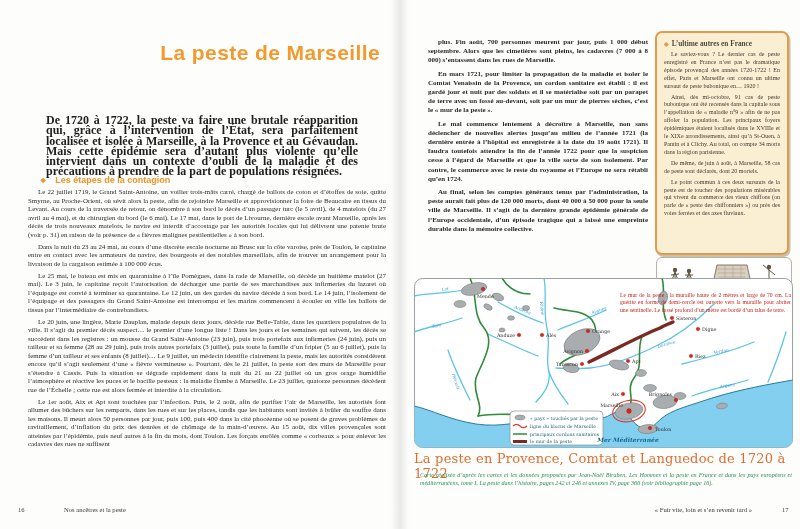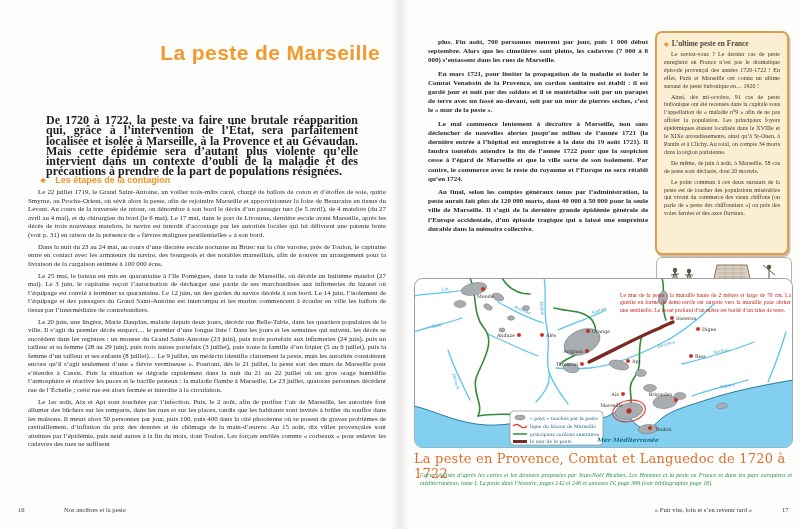--- a/index.html
+++ b/index.html
@@ -101,21 +101,21 @@
 
     <div class="col-text">
       <p>plus. Fin août, 700 personnes meurent par jour, puis 1 000 début septembre. Alors que les cimetières sont pleins, les cadavres (7 000 à 8 000) s’entassent dans les rues de Marseille.</p>
       <p>En mars 1721, pour limiter la propagation de la maladie et isoler le Comtat Venaissin de la Provence, un cordon sanitaire est établi : il est gardé jour et nuit par des soldats et il se matérialise soit par un parapet de terre avec un fossé au-devant, soit par un mur de pierres sèches, c’est le « mur de la peste ».</p>
       <p>Le mal commence lentement à décroître à Marseille, non sans déclencher de nouvelles alertes jusqu’au milieu de l’année 1721 (la dernière entrée à l’hôpital est enregistrée à la date du 19 août 1721). Il faudra toutefois attendre la fin de l’année 1722 pour que la suspicion cesse à l’égard de Marseille et que la ville sorte de son isolement. Par contre, le commerce avec le reste du royaume et l’Europe ne sera rétabli qu’en 1724.</p>
       <p>Au final, selon les comptes généraux tenus par l’administration, la peste aurait fait plus de 120 000 morts, dont 40 000 à 50 000 pour la seule ville de Marseille. Il s’agit de la dernière grande épidémie générale de l’Europe occidentale, d’un épisode tragique qui a laissé une empreinte durable dans la mémoire collective.</p>
     </div>
 
     <div class="sidebar">
       <div class="sidebar-title">
-        <span class="diamond">◆</span><span>L’ultime peste en France</span>
+        <span class="diamond">◆</span><span>L’ultime autres en France</span>
       </div>
       <p>Le saviez-vous ? Le dernier cas de peste enregistré en France n’est pas le dramatique épisode provençal des années 1720-1722 ! En effet, Paris et Marseille ont connu un ultime sursaut de peste bubonique en… 1920 !</p>
       <p>Ainsi, dès mi-octobre, 91 cas de peste bubonique ont été recensés dans la capitale sous l’appellation de « maladie n°9 » afin de ne pas affoler la population. Les principaux foyers épidémiques étaient localisés dans le XVIIIe et le XIXe arrondissements, ainsi qu’à St-Ouen, à Pantin et à Clichy. Au total, on compte 34 morts dans la région parisienne.</p>
       <p>De même, de juin à août, à Marseille, 58 cas de peste sont déclarés, dont 20 mortels.</p>
       <p>Le point commun à ces deux sursauts de la peste est de toucher des populations misérables qui vivent du commerce des vieux chiffons (on parle de « peste des chiffonniers ») ou près des voies ferrées et des axes fluviaux.</p>
     </div>
 
     <div class="engraving">
       <svg width="132" height="31" viewBox="0 0 132 31">
         <line x1="4" y1="26" x2="128" y2="26" stroke="#8a7a64" stroke-width="0.7"></line>

